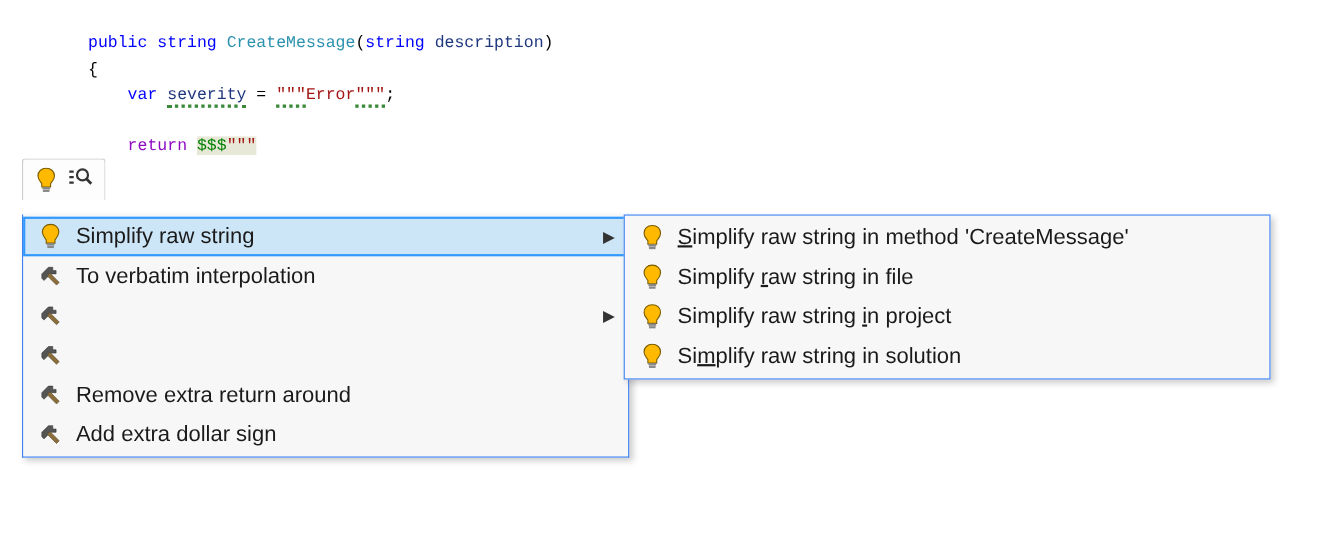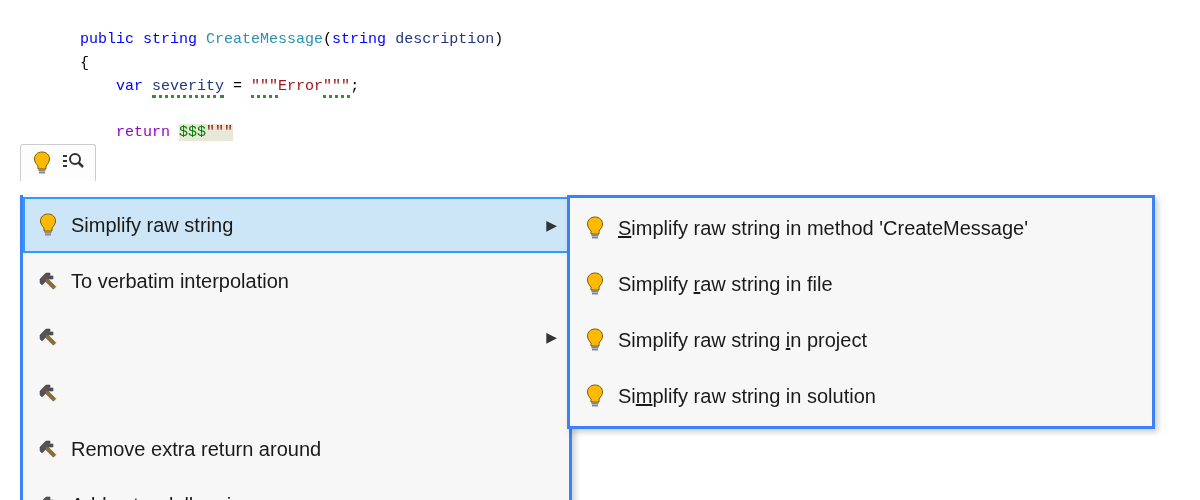--- a/index.html
+++ b/index.html
@@ -49,21 +49,21 @@
       border-bottom: none;
       background: #fdfdfd;
       padding: 4px 10px 4px 6px;
       border-radius: 3px 3px 0 0;
     }
     
     
     .menu {
       position: absolute;
       background: #f7f7f7;
-      border: 3px solid #3b82f6;
+      border: 1px solid #3b82f6;
       box-shadow: 3px 3px 6px rgba(0,0,0,0.2);
       padding: 2px 0;
       font-size: 20px;
     }
     .menu-main {
       left: 20px;
       top: 195px;
       width: 552px;
       border-top: none;
     }
@@ -71,21 +71,21 @@
       left: 567px;
       top: 195px;
       width: 588px;
     }
     .menu-item {
       display: flex;
       align-items: center;
       padding: 7px 12px 7px 10px;
       cursor: default;
       position: relative;
-      height: 56px;
+      height: 36px;
     }
     .menu-item.selected {
       background: #cde6f7;
       outline: 2px solid #3399ff;
       outline-offset: -2px;
     }
     .menu-icon {
       width: 30px;
       display: flex;
       align-items: center;

